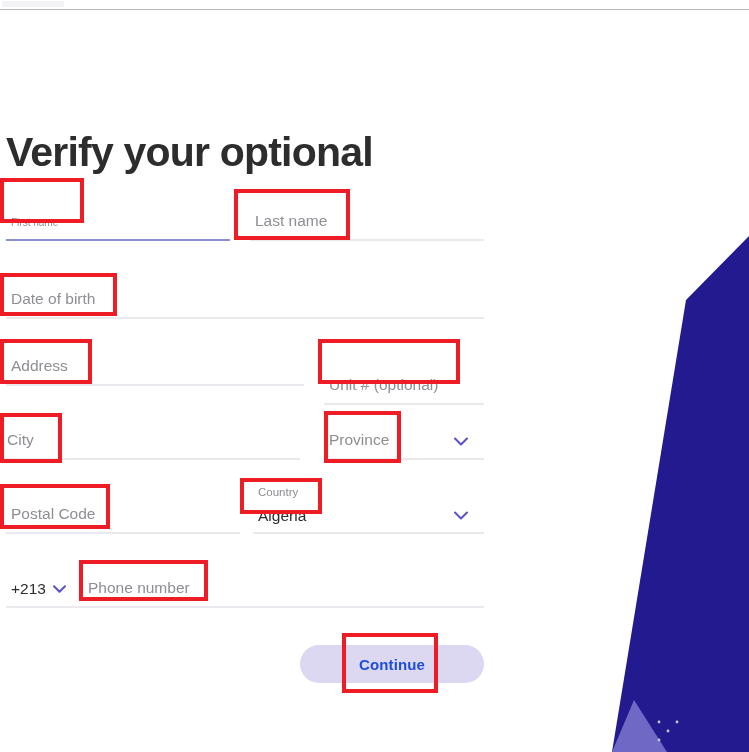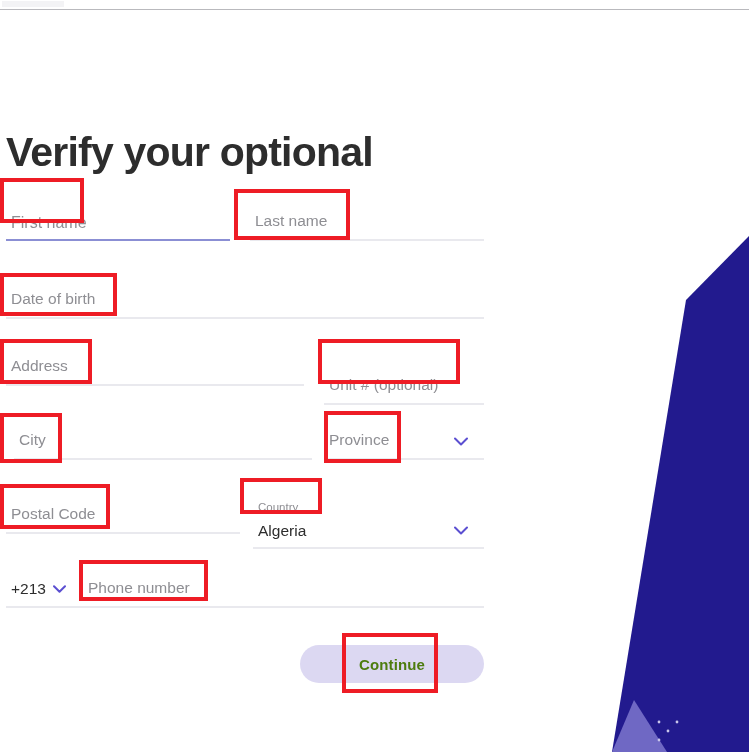--- a/index.html
+++ b/index.html
@@ -92,21 +92,21 @@
   .field-placeholder {
     position: absolute;
     left: 5px;
     bottom: 11px;
     font-size: 15.5px;
     line-height: 18px;
     color: #8e8e93;
     white-space: nowrap;
   }
   .field-placeholder.small {
-    font-size: 16px;
+    font-size: 10px;
     line-height: 14px;
   }
   .field-floatlabel {
     position: absolute;
     left: 5px;
     top: -2px;
     font-size: 11.5px;
     line-height: 13px;
     color: #8e8e93;
     white-space: nowrap;
@@ -153,21 +153,21 @@
   
   .continue-btn {
     position: absolute;
     left: 300px;
     top: 645px;
     width: 184px;
     height: 38px;
     border: none;
     border-radius: 19px;
     background: #dcd8f2;
-    color: #4d7c0f;
+    color: #1d4ed8;
     font-family: "Liberation Sans", sans-serif;
     font-size: 15px;
     font-weight: 700;
     letter-spacing: 0.1px;
     cursor: default;
   }
 
   
   .annot {
     position: absolute;
@@ -219,41 +219,41 @@
     <div class="field" style="left:6px; top:330px; width:298px;">
       <span class="field-placeholder">Address</span>
       <span class="field-line"></span>
     </div>
 
     <div class="field" style="left:324px; top:330px; width:160px;margin-top:19px;">
       <span class="field-placeholder">Unit # (optional)</span>
       <span class="field-line"></span>
     </div>
 
-    <div class="field" style="left:14px; top:404px; width:298px;">
+    <div class="field" style="left:2px; top:404px; width:298px;">
       <span class="field-placeholder">City</span>
       <span class="field-line"></span>
     </div>
 
     <div class="field" style="left:324px; top:404px; width:160px;text-align:right;">
       <span class="field-placeholder">Province</span>
       <span class="chevron">
         <svg viewBox="0 0 14 9">
             <path d="M1 1.5 L7 7.5 L13 1.5" fill="none" stroke="#5b4fd1" stroke-width="2" stroke-linecap="round" stroke-linejoin="round"></path>
           </svg>
       </span>
       <span class="field-line"></span>
     </div>
 
     <div class="field" style="left:6px; top:478px; width:234px;">
       <span class="field-placeholder">Postal Code</span>
       <span class="field-line"></span>
     </div>
 
-    <div class="field" style="left:253px; top:478px; width:231px;margin-top:15px;">
+    <div class="field" style="left:253px; top:478px; width:231px;">
       <span class="field-floatlabel">Country</span>
       <span class="field-value">Algeria</span>
       <span class="chevron">
         <svg viewBox="0 0 14 9">
             <path d="M1 1.5 L7 7.5 L13 1.5" fill="none" stroke="#5b4fd1" stroke-width="2" stroke-linecap="round" stroke-linejoin="round"></path>
           </svg>
       </span>
       <span class="field-line"></span>
     </div>
 

